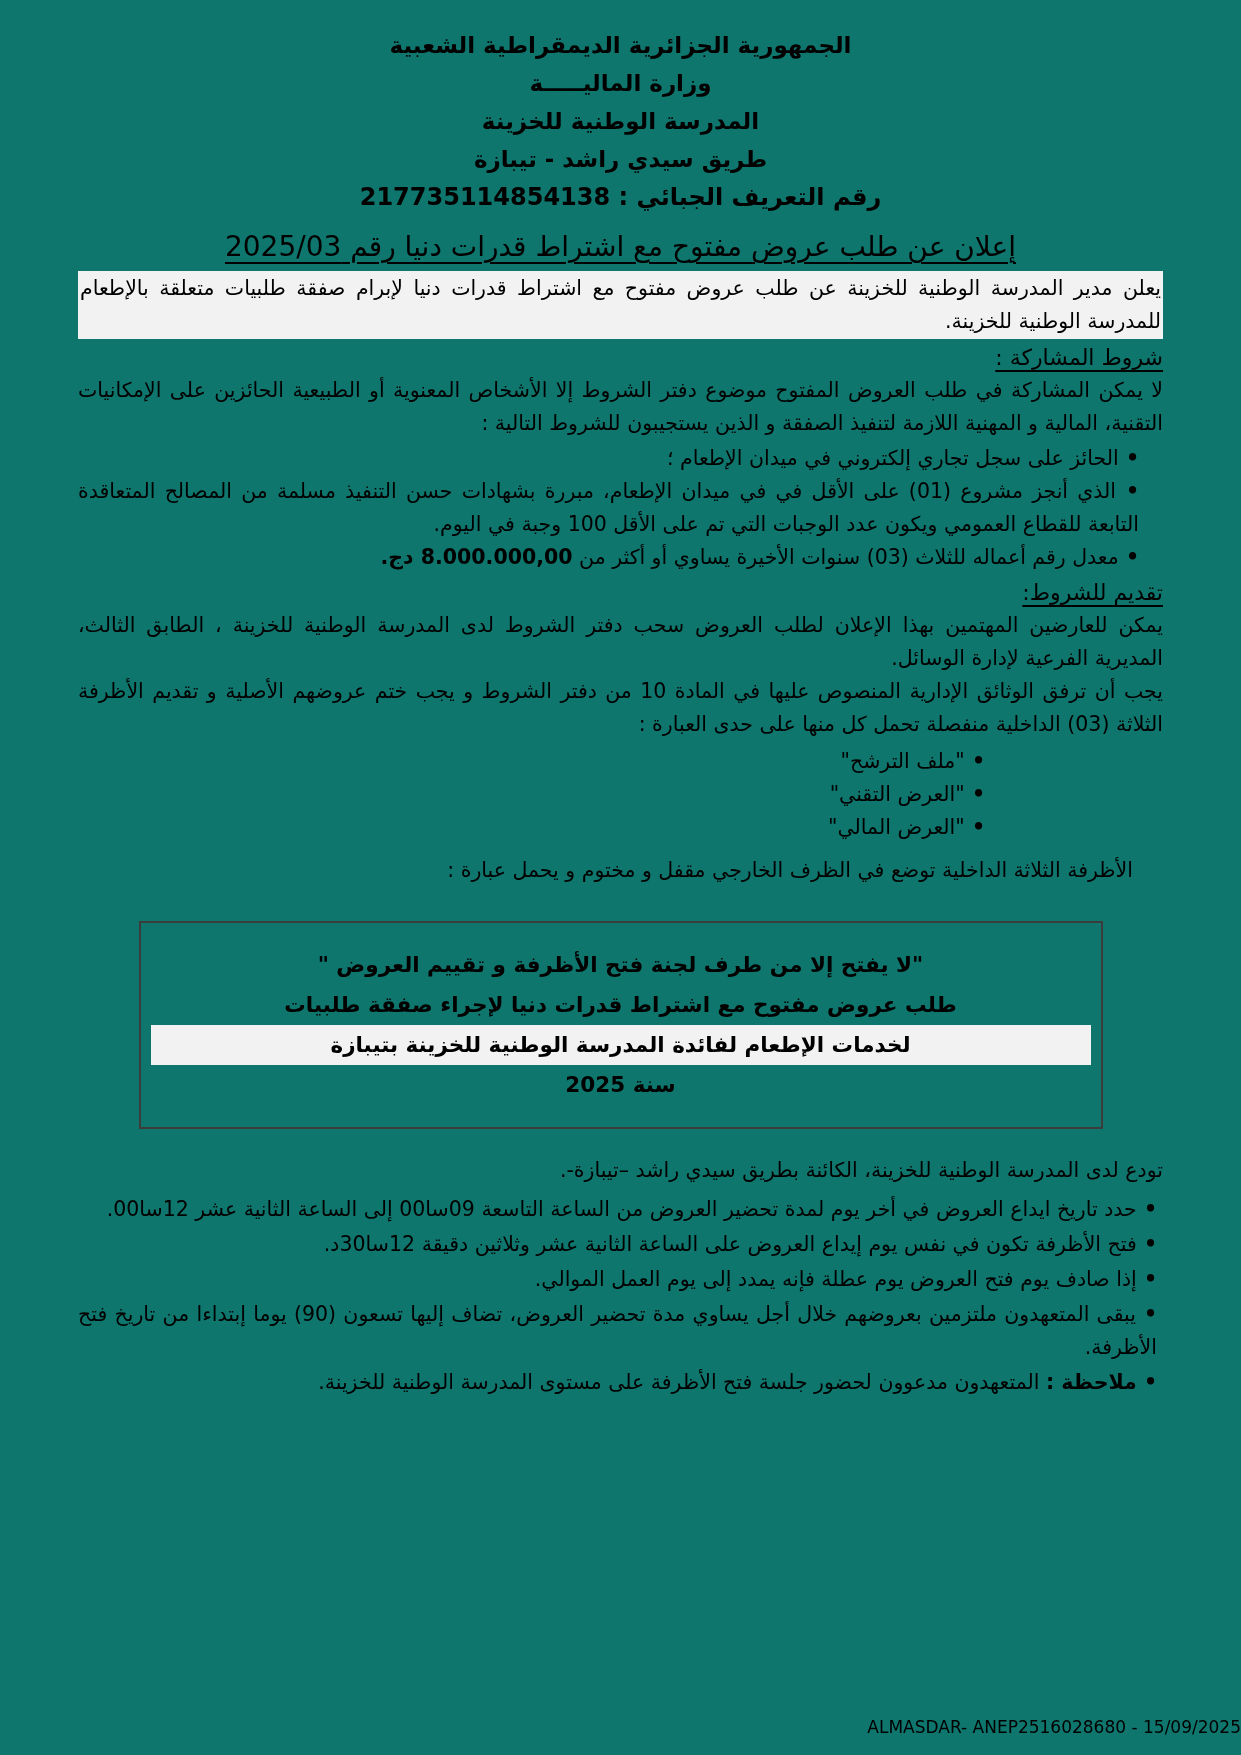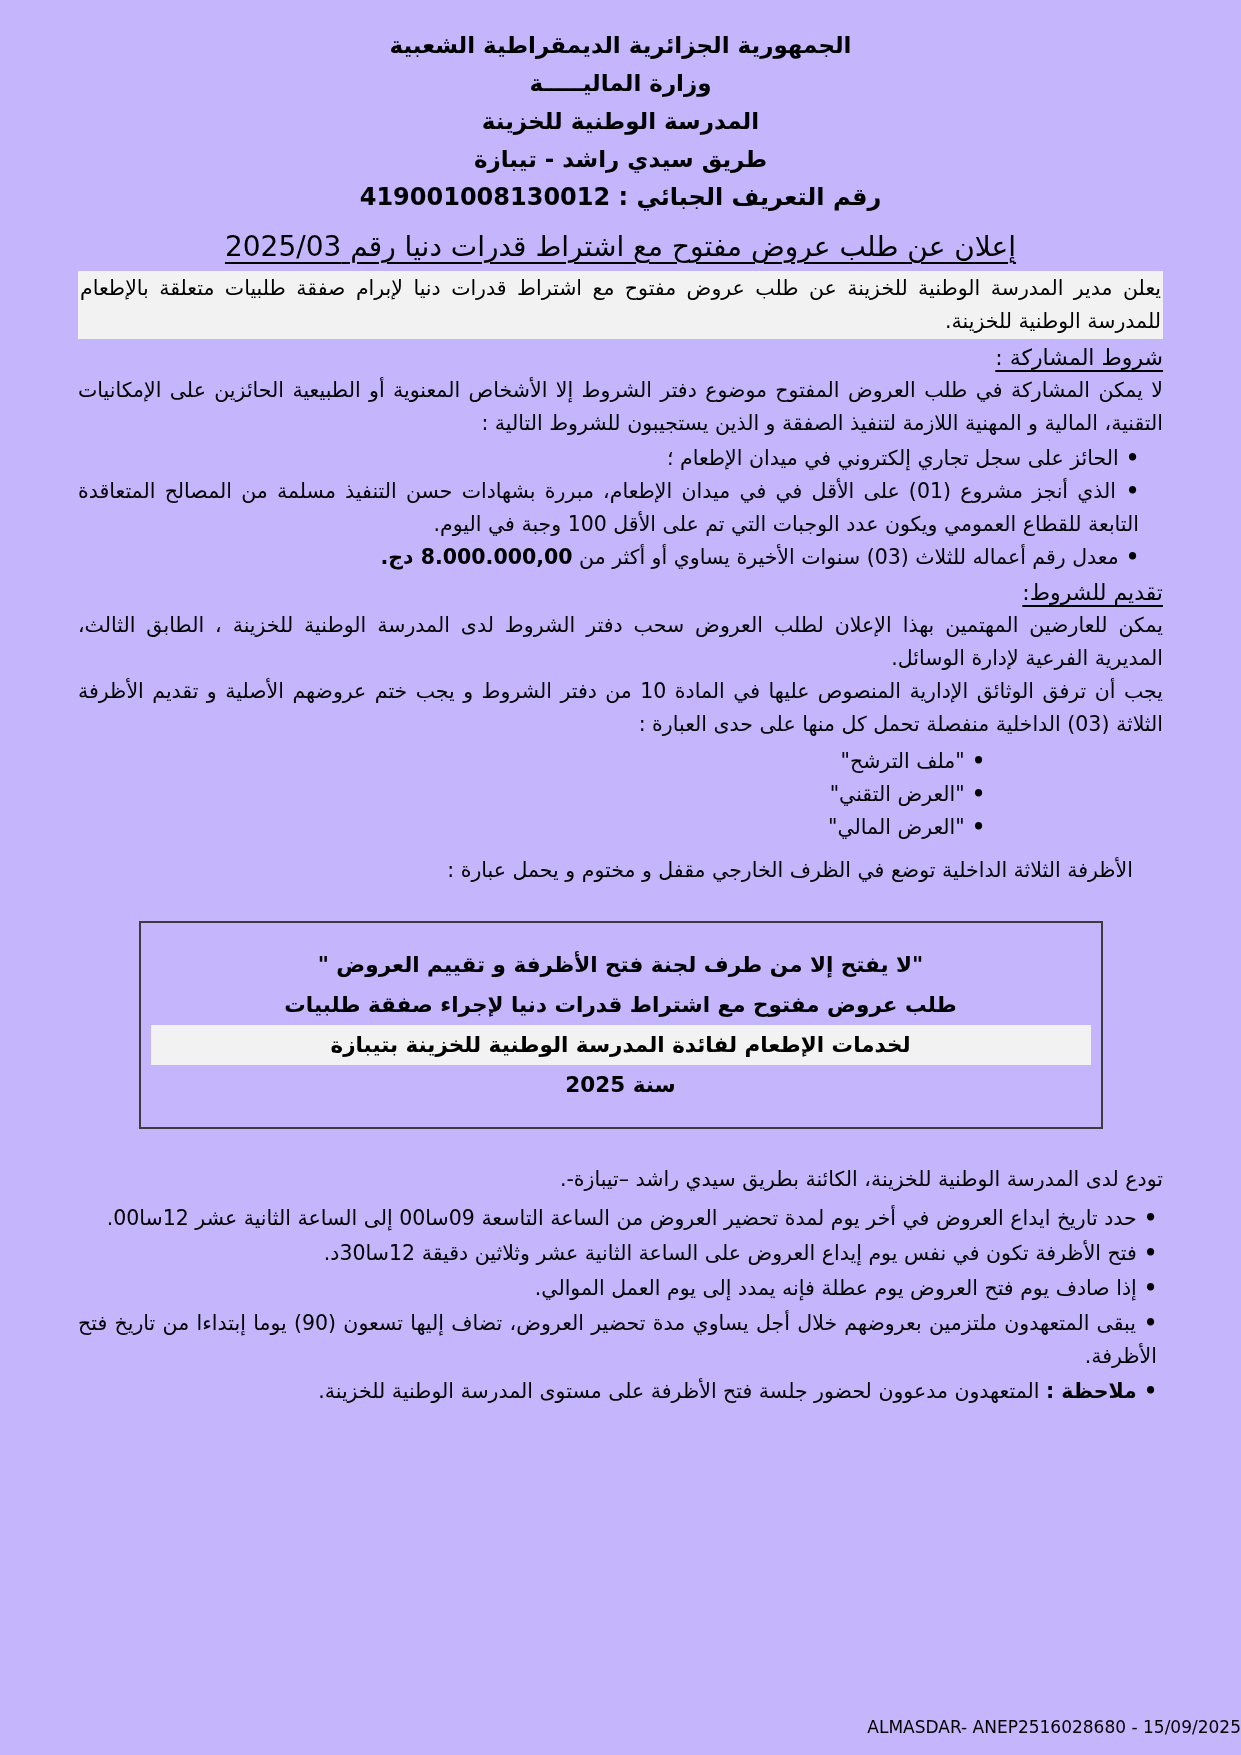--- a/index.html
+++ b/index.html
@@ -1,20 +1,20 @@
 <!DOCTYPE html>
 <html lang="ar" dir="rtl"><head>
 <meta charset="utf-8">
 <style>
   html,body{margin:0;padding:0;background:#888;}
   .page{
     position:relative;
     width:1241px;height:1755px;
     margin:0 auto;
-    background:#c4b5fd;
+    background:#0f766e;
     box-sizing:border-box;
     padding:26px 78px 0 78px;
     direction:rtl;
     font-family:"DejaVu Sans", sans-serif;
     color:#000;
     overflow:hidden;
   }
   
   .doc-header{text-align:center;font-weight:bold;font-size:23px;line-height:38px;}
   .doc-header .tax-line{font-size:24px;}
@@ -45,39 +45,39 @@
   .outer-note{padding-right:30px;margin-top:10px;}
   
   .envelope-box{
     width:940px;
     margin:34px auto 0 auto;
     border:2px solid #3c3c3c;
     padding:22px 10px;
     text-align:center;font-weight:bold;font-size:21.5px;line-height:40px;
   }
   .envelope-box .hl{background:#f2f2f2;text-align:center;}
-  .deposit{margin-top:34px;}
+  .deposit{margin-top:25px;}
   
   .doc-footer{
     position:absolute;left:0;right:0;bottom:18px;
     text-align:right;direction:ltr;
     font-size:17px;font-family:"DejaVu Sans", sans-serif;margin-left:35px;
   }
 </style>
 </head>
 <body>
 
 <div class="page">
 
   <div class="doc-header">
     <div>الجمهورية الجزائرية الديمقراطية الشعبية</div>
     <div>وزارة الماليـــــة</div>
     <div>المدرسة الوطنية للخزينة</div>
     <div>طريق سيدي راشد - تيبازة</div>
-    <div class="tax-line">رقم التعريف الجبائي : 419001008130012</div>
+    <div class="tax-line">رقم التعريف الجبائي : 217735114854138</div>
   </div>
 
   <div class="doc-title">إعلان عن طلب عروض  مفتوح مع اشتراط قدرات دنيا رقم 2025/03</div>
 
   <p class="para intro">يعلن مدير المدرسة الوطنية للخزينة عن طلب عروض مفتوح مع اشتراط قدرات دنيا لإبرام  صفقة طلبيات متعلقة بالإطعام للمدرسة الوطنية للخزينة.</p>
 
   <div class="section-heading">شروط المشاركة :</div>
   <p class="para">لا يمكن المشاركة في طلب العروض المفتوح موضوع دفتر الشروط  إلا الأشخاص المعنوية أو الطبيعية الحائزين على الإمكانيات التقنية، المالية و المهنية اللازمة لتنفيذ الصفقة و الذين يستجيبون للشروط التالية :</p>
   <ul class="cond-list">
     <li>الحائز على سجل تجاري إلكتروني في ميدان الإطعام ؛</li>

